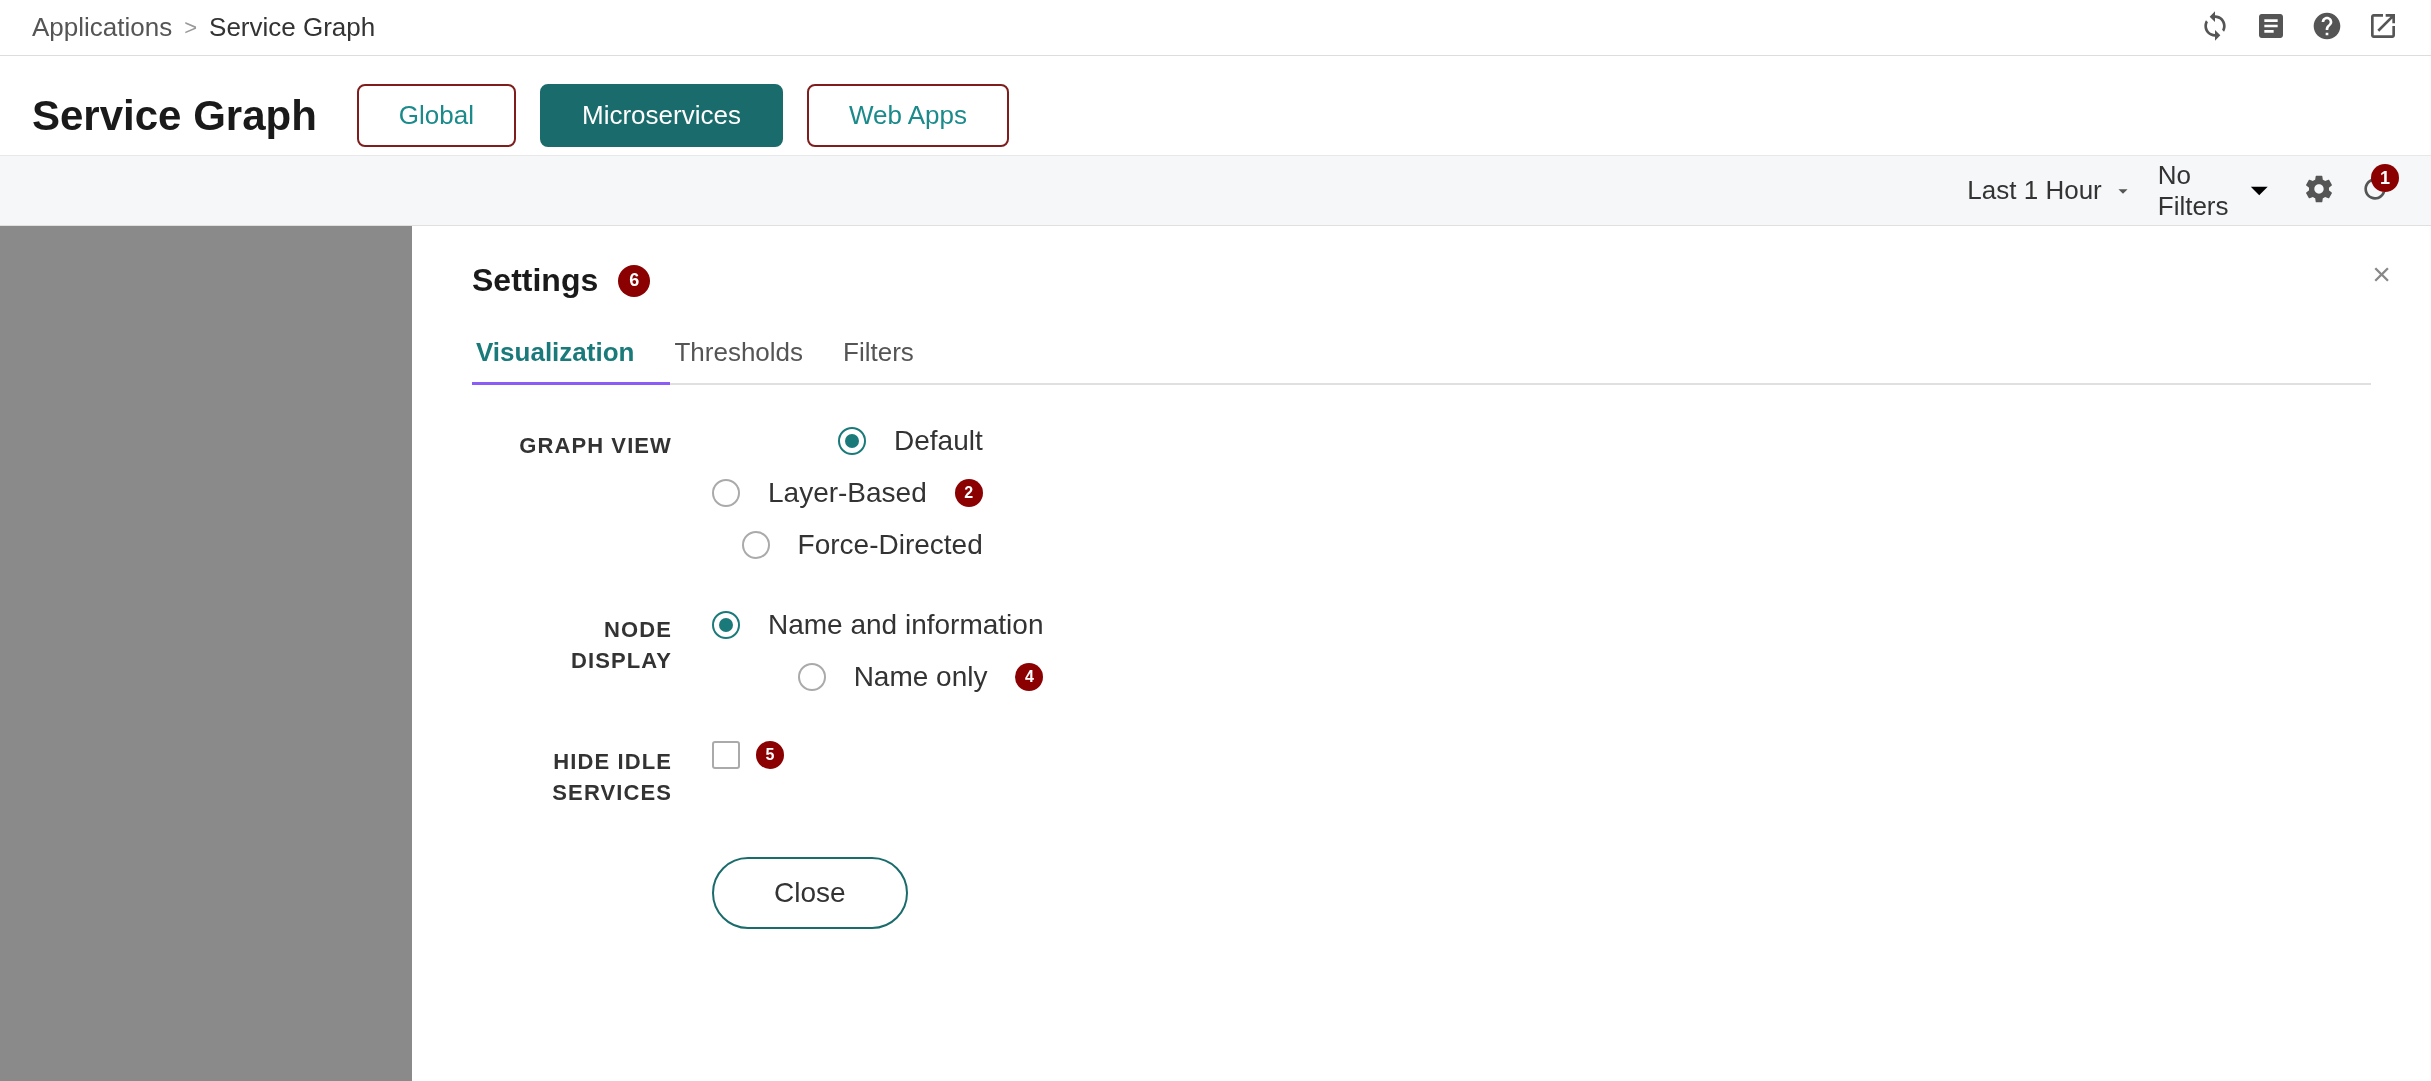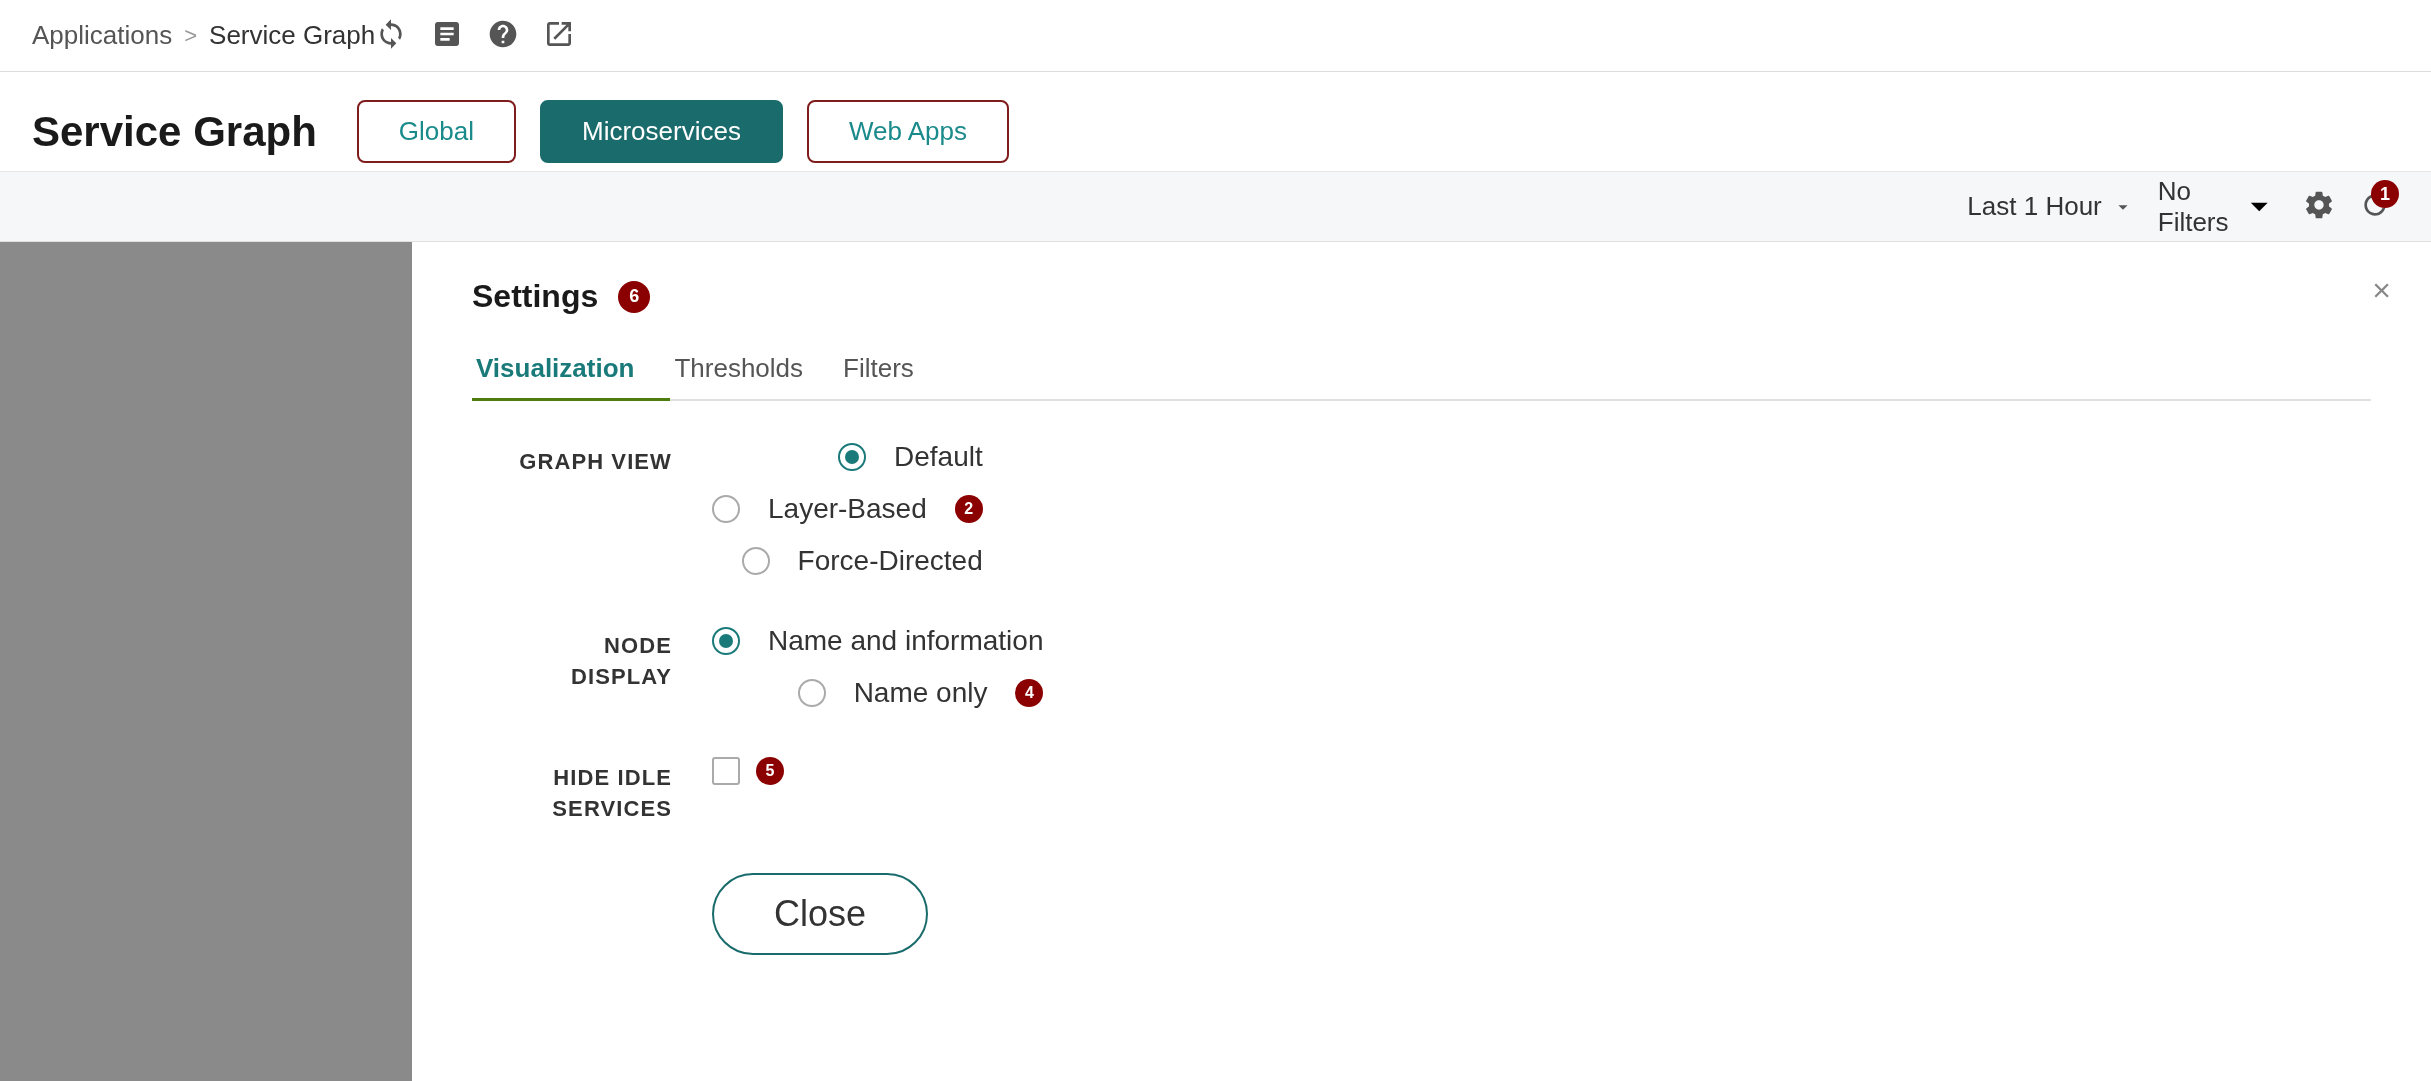--- a/index.html
+++ b/index.html
@@ -2,24 +2,25 @@
 <html><head>
   <meta charset="utf-8">
   <style>
     * { box-sizing: border-box; margin: 0; padding: 0; }
     body { font-family: -apple-system, BlinkMacSystemFont, 'Segoe UI', Arial, sans-serif; background: #f0f0f0; width: 2431px; height: 1081px; overflow: hidden; }
 
     
     .top-bar {
       background: #fff;
       border-bottom: 1px solid #ddd;
-      height: 72px;
+      height: 56px;
       display: flex;
       align-items: center;
       padding: 0 32px;
+      justify-content: space-between;
     }
     .breadcrumb {
       display: flex;
       align-items: center;
       font-size: 26px;
       color: #555;
       gap: 12px;
     }
     .breadcrumb .sep { color: #999; font-size: 22px; }
     .breadcrumb .current { color: #333; }
@@ -179,21 +180,21 @@
     .settings-tab {
       padding: 14px 36px 14px 4px;
       font-size: 26px;
       cursor: pointer;
       color: #555;
       border-bottom: 3px solid transparent;
       margin-bottom: -2px;
     }
     .settings-tab.active {
       color: #1a7a7a;
-      border-bottom: 3px solid #4d7c0f;
+      border-bottom: 3px solid #8b5cf6;
       font-weight: 600;
     }
 
     
     .form-section {
       display: flex;
       align-items: flex-start;
       margin-bottom: 48px;
       gap: 40px;
     }
@@ -295,21 +296,21 @@
       font-size: 28px;
       cursor: pointer;
       font-weight: 500;
     }
     .btn-close {
       padding: 18px 60px;
       background: #fff;
       color: #333;
       border: 2px solid #1a6b6b;
       border-radius: 50px;
-      font-size: 36px;
+      font-size: 28px;
       cursor: pointer;
       font-weight: 500;
     }
 
     
     .form-section-wrap {
       position: relative;
     }
   </style>
 </head>

